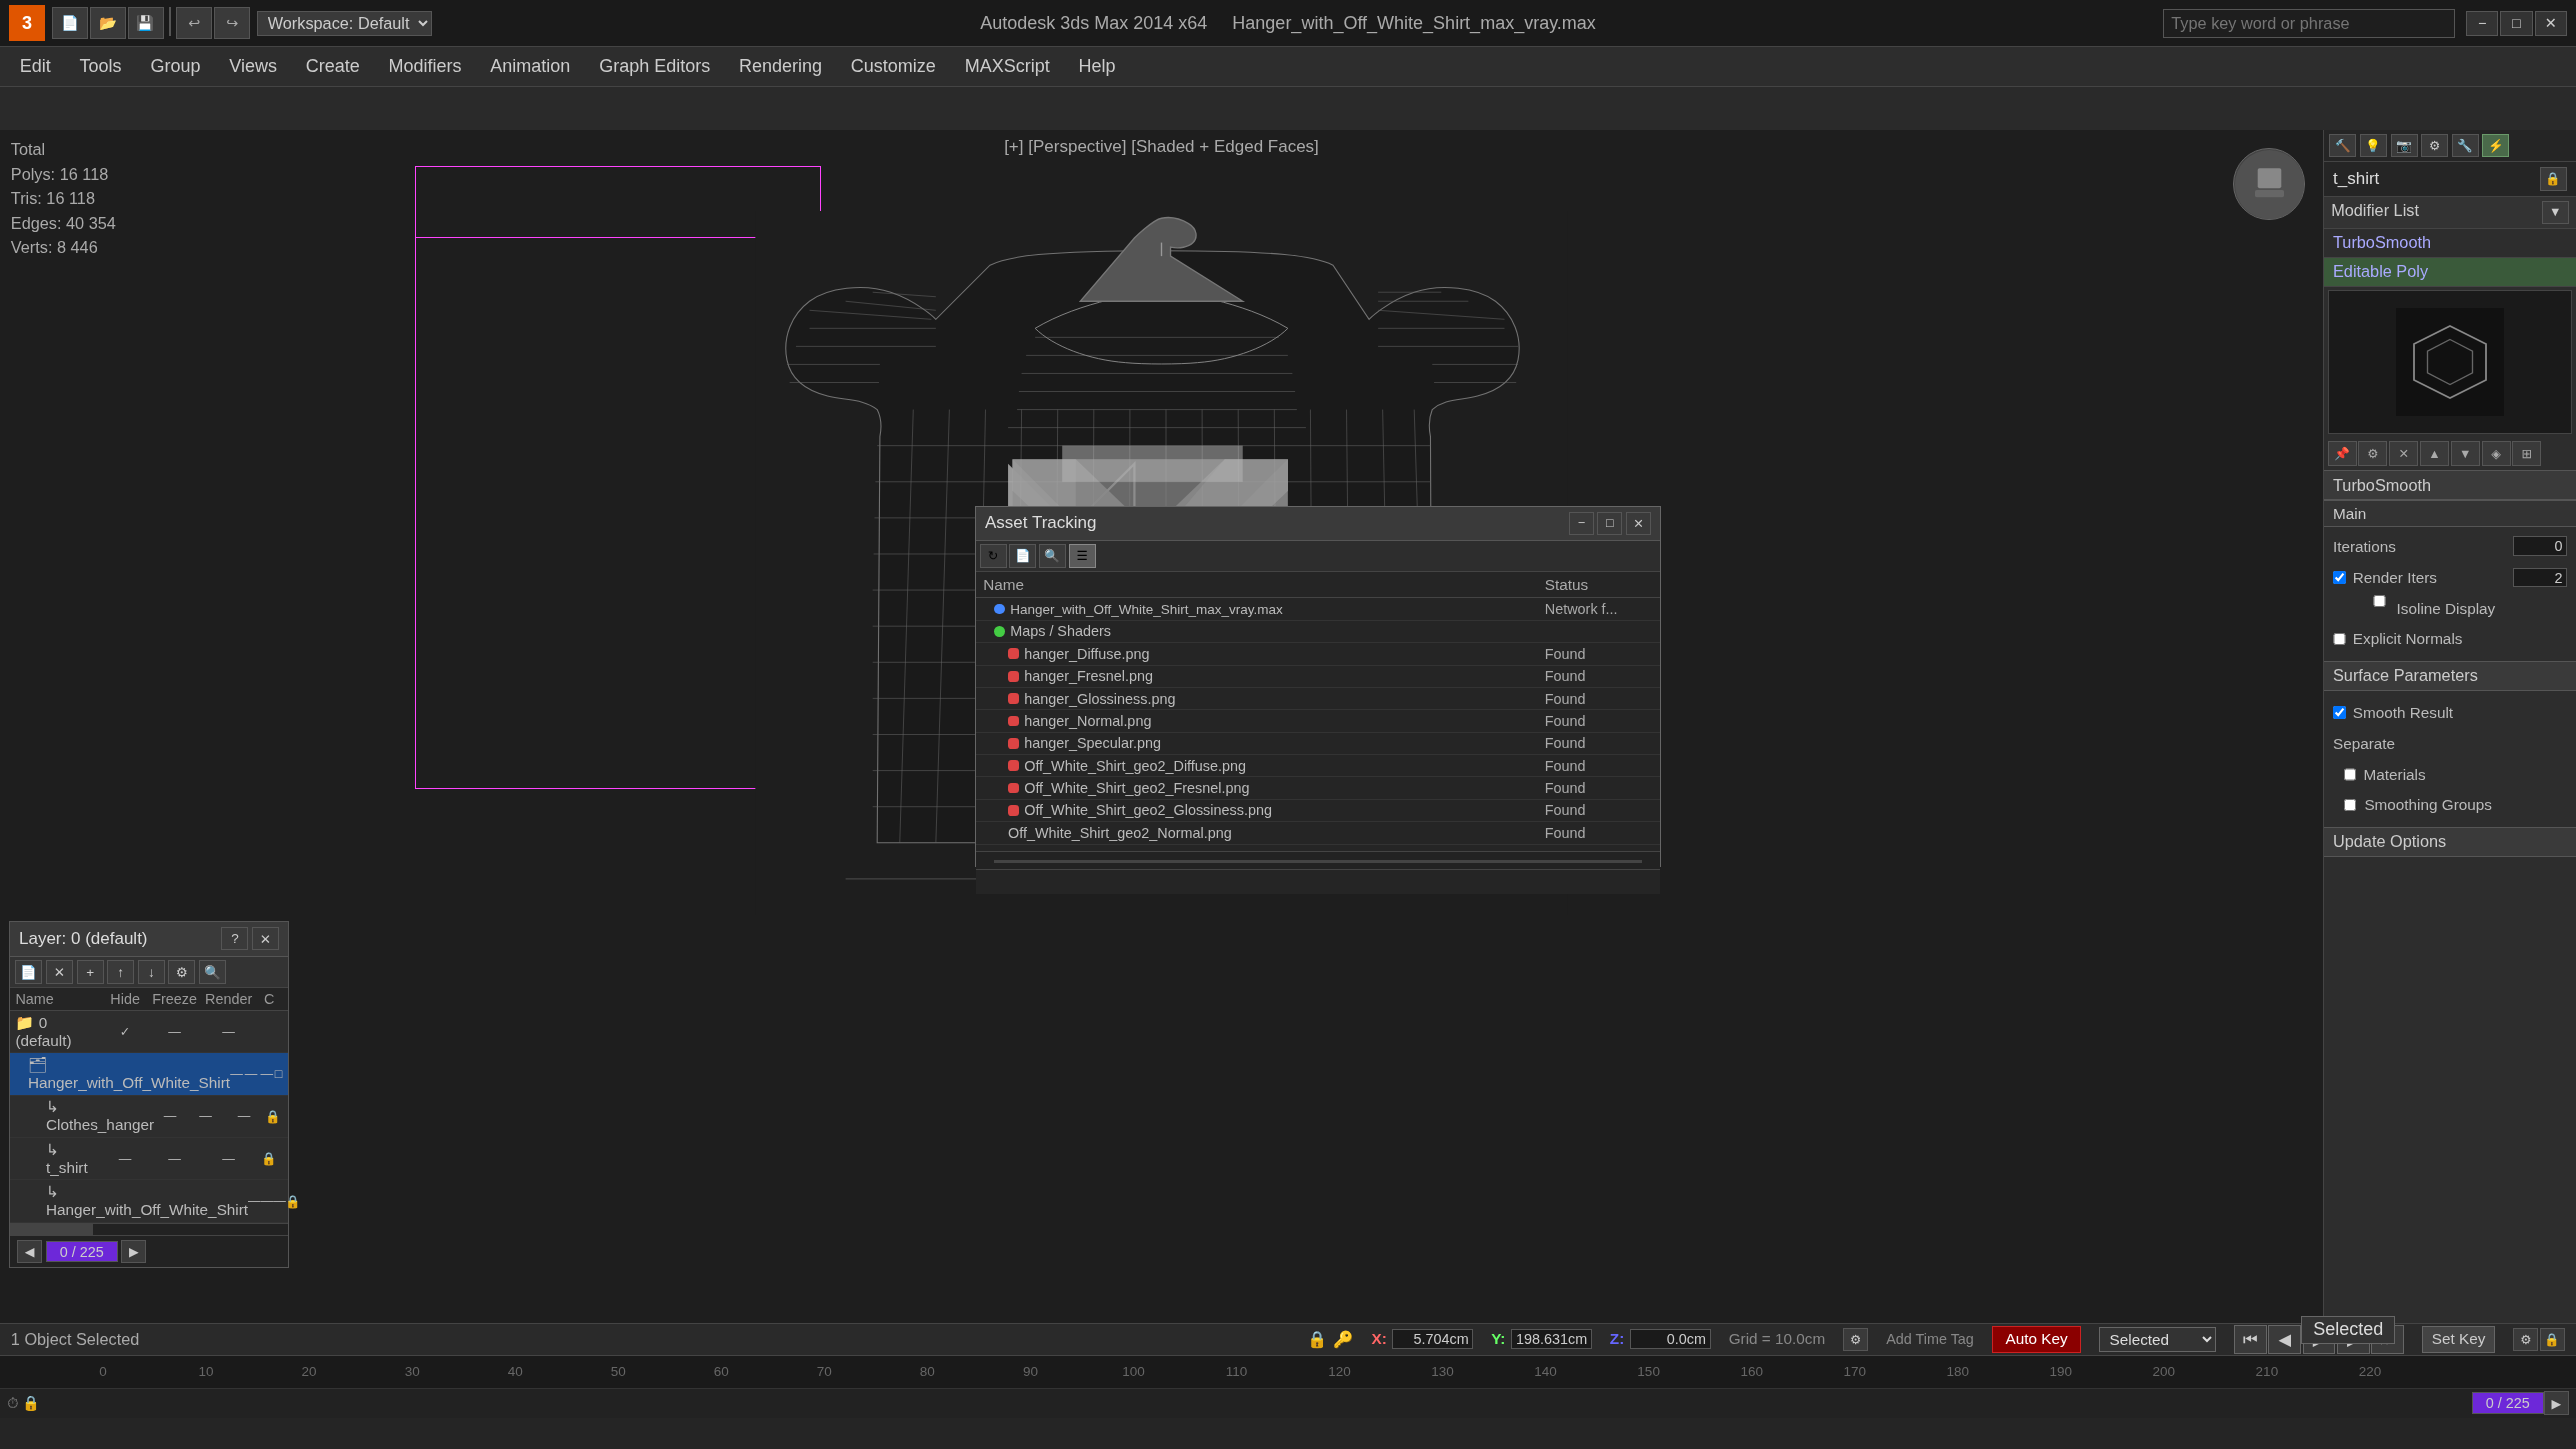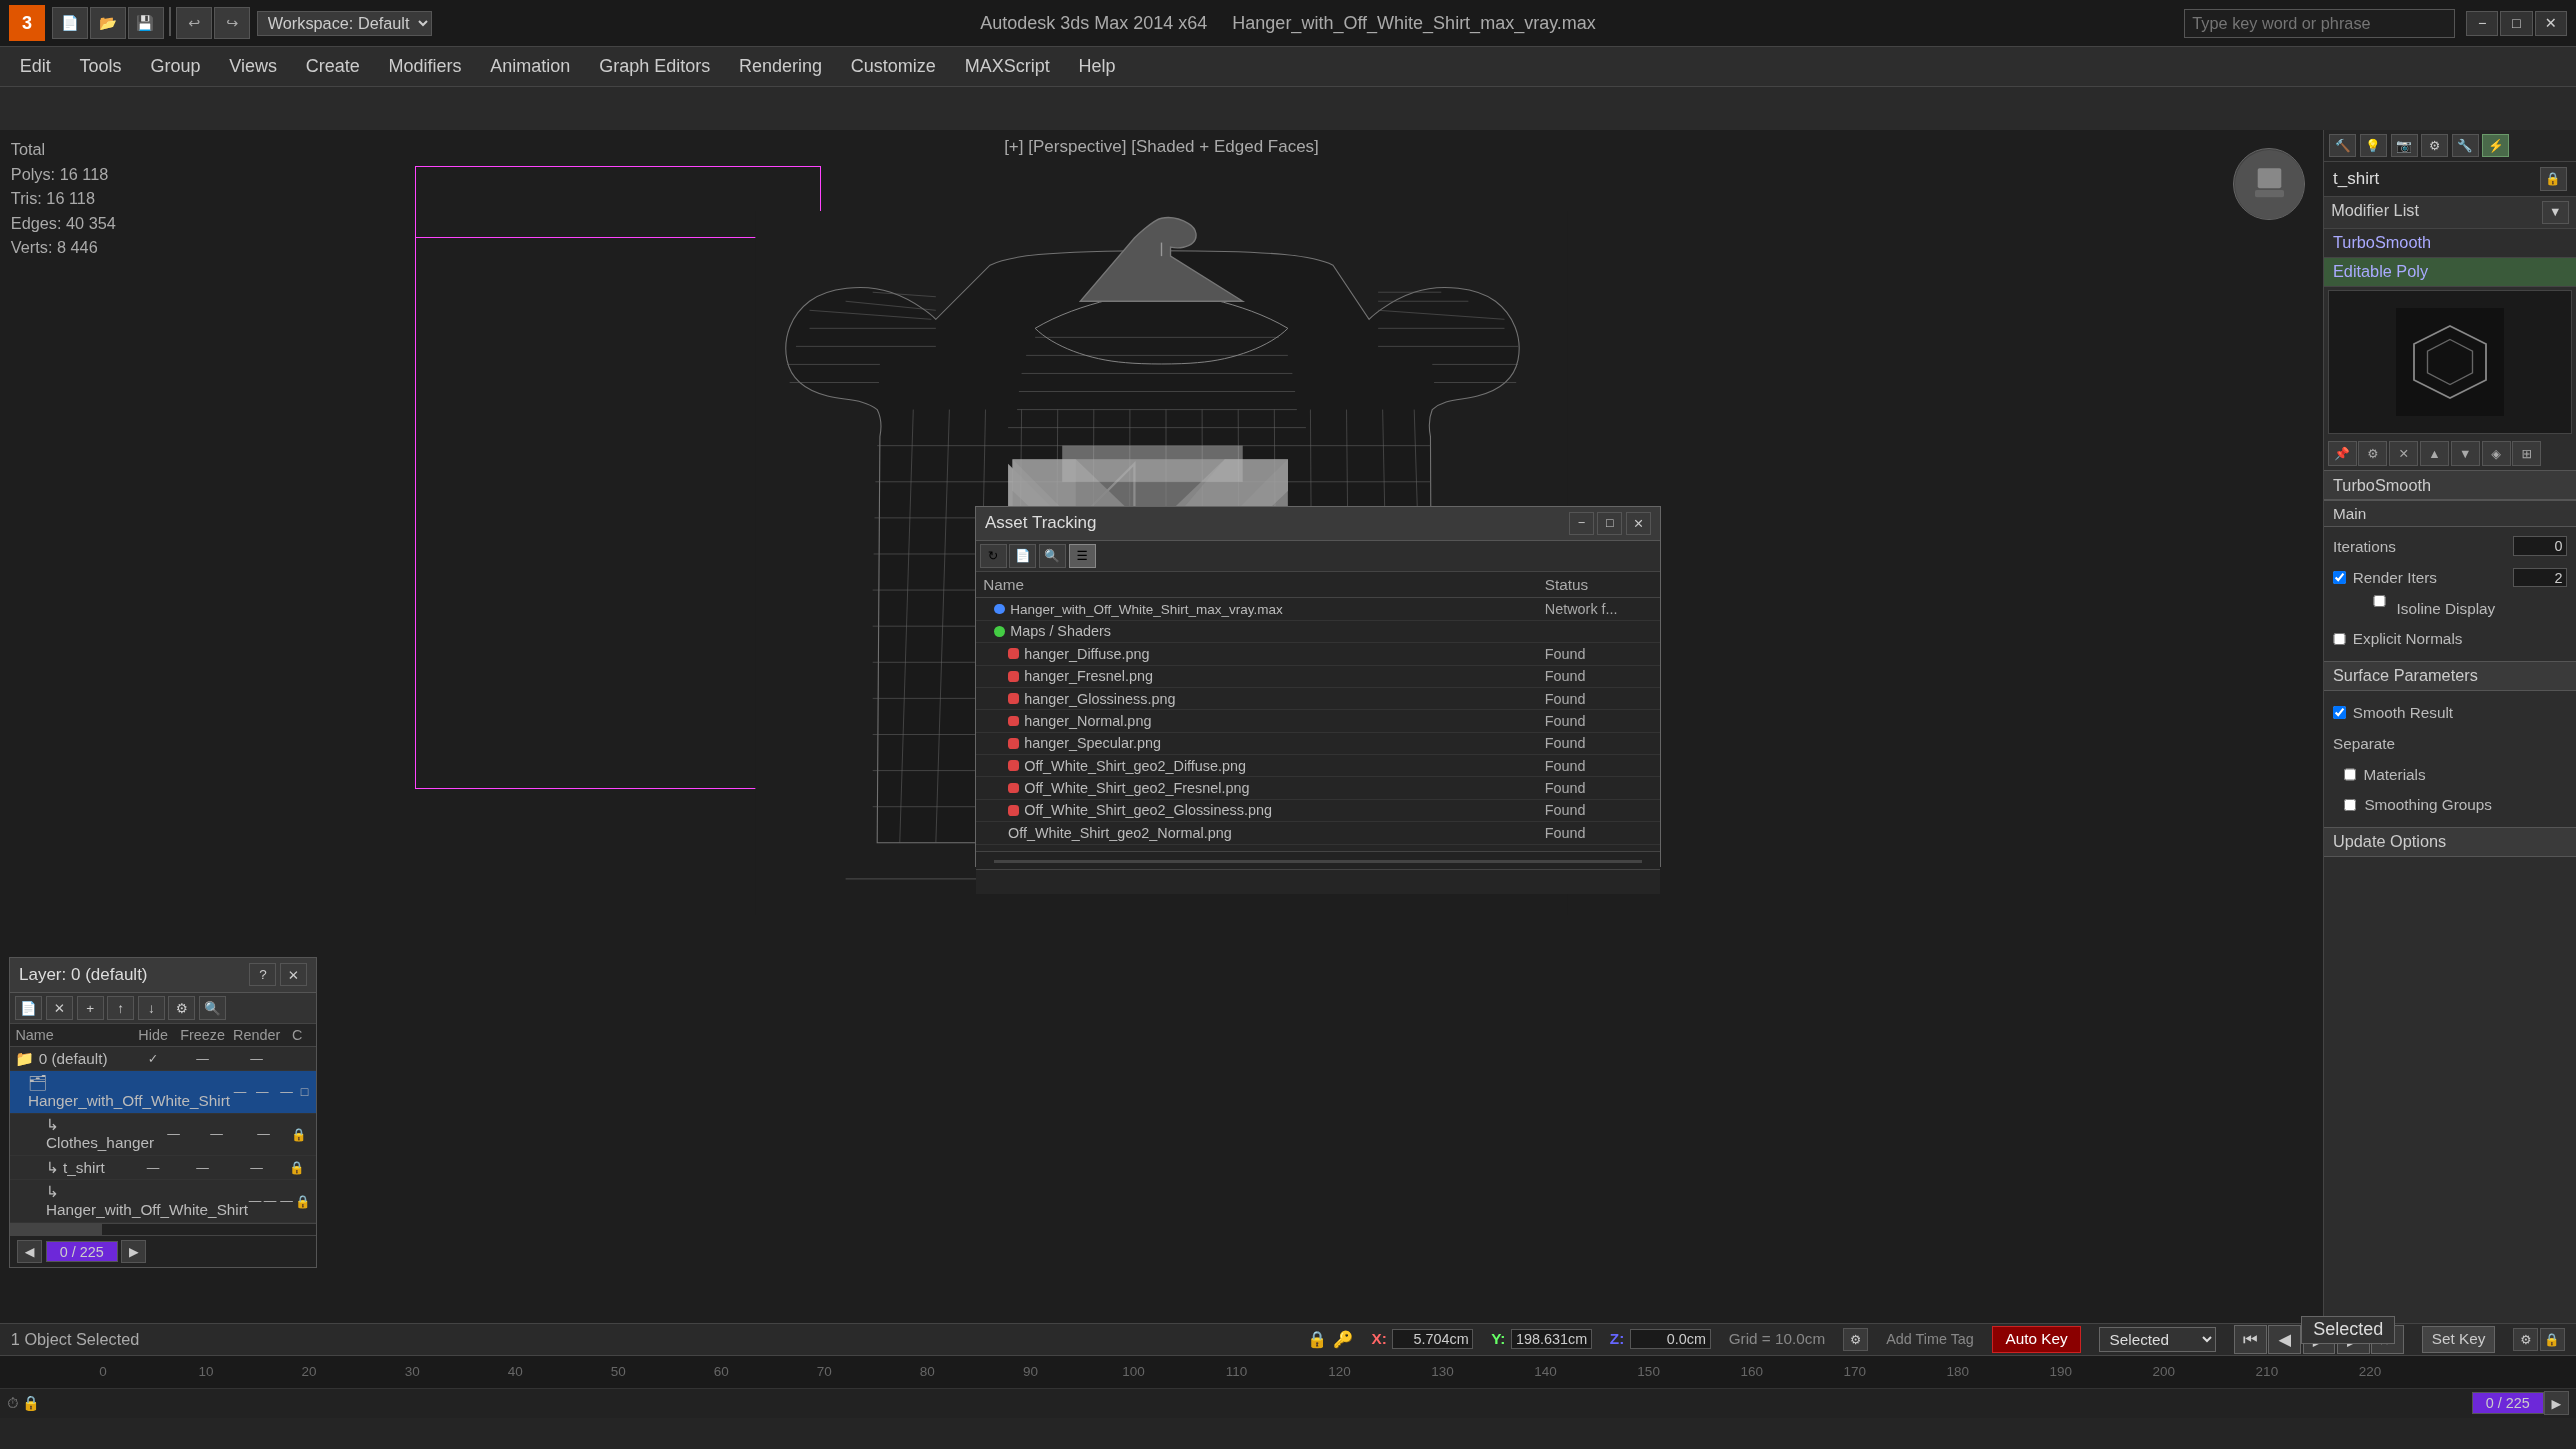--- a/index.html
+++ b/index.html
@@ -76,21 +76,21 @@
       height: 25px;
       font-size: 16.3px;
       padding: 0 5.4px;
     }
 
     
     #title-search {
       position: absolute;
       right: 307px;
       top: 9px;
-      width: 271px;
+      width: 292px;
       height: 29px;
       background: #1e1e1e;
       border: 0.9px solid #555;
       color: #888;
       font-size: 16.3px;
       padding: 0 7.2px;
     }
 
     
     #menubar {
@@ -304,21 +304,21 @@
       font-size: 14.4px;
       color: #888;
       z-index: 100;
     }
 
     
     #layers-panel {
       position: absolute;
       bottom: 181px;
       left: 9px;
-      width: 308px;
+      width: 280px;
       background: #2d2d2d;
       border: 0.9px solid #555;
       z-index: 200;
     }
     #layers-panel-header {
       background: #3a3a3a;
       padding: 5.4px 9px;
       display: flex;
       align-items: center;
       justify-content: space-between;

